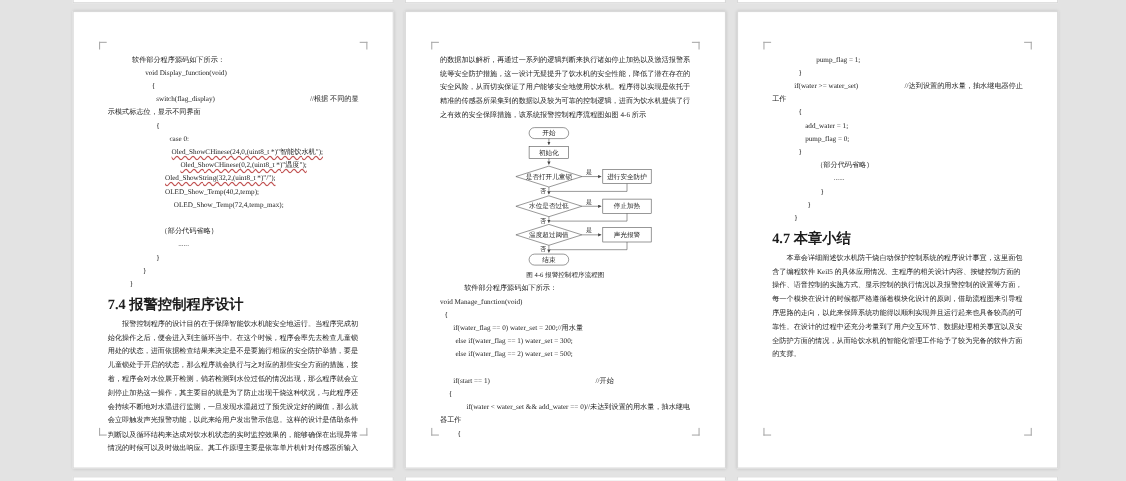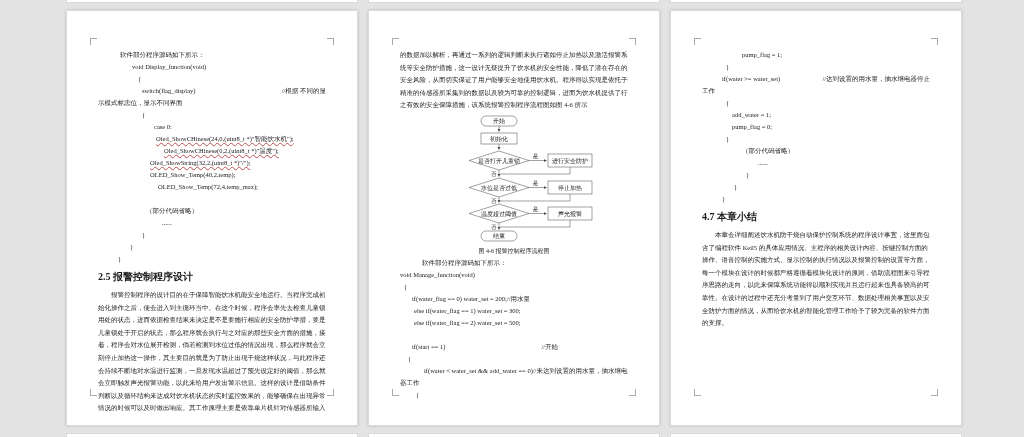--- a/index.html
+++ b/index.html
@@ -10,21 +10,21 @@
   .page{position:absolute;top:10px;width:292px;height:416px;
         background:var(--page-bg,#fff);border:1px solid #d9d9d9;
         box-shadow:0 0 3px rgba(0,0,0,.15);}
   .sliver{position:absolute;width:292px;background:var(--page-bg,#fff);border:1px solid #d9d9d9;}
   .sliver.top{top:-3px;height:6px}
   .sliver.bot{top:433px;height:8px}
   .content{position:absolute;left:31px;right:31px;top:38px;font-size:6.5px;}
   .code .line{line-height:12px;white-space:pre;min-height:12px;}
   .line.split{display:flex;justify-content:space-between;}
   .para .line{line-height:12.6px;white-space:pre;}
-  .heading{font-weight:bold;font-size:10px;line-height:12px;margin:6px 0;}
+  .heading{font-weight:bold;font-size:13px;line-height:12px;margin:6px 0;}
   .wavy{text-decoration:underline;text-decoration-style:wavy;
         text-decoration-color:var(--wavy,#c44);text-decoration-thickness:1px;
         text-underline-offset:1px;}
   .caption{text-align:center;font-size:6px;line-height:11px;margin-top:2px;}
   .flow-wrap{display:flex;justify-content:center;margin-top:3px;}
   .flow-wrap svg{display:block}
   .fc-shape{fill:none;stroke:#444;stroke-width:1}
   .fc-line{stroke:#444;stroke-width:1;fill:none}
   .fc-text{font-size:12px;fill:#222;text-anchor:middle;font-family:"Liberation Serif",serif}
   .fc-lab{font-size:11px;fill:#222;font-family:"Liberation Serif",serif}
@@ -65,21 +65,21 @@
           <div class="line" style="padding-left: 52px;"><span class="wavy">Oled_ShowString(32,2,(uint8_t *)"/");</span></div>
           <div class="line" style="padding-left: 52px;"><span>OLED_Show_Temp(40,2,temp);</span></div>
           <div class="line" style="padding-left: 60px;"><span>OLED_Show_Temp(72,4,temp_max);</span></div>
           <div class="line" style="padding-left: 0px;"><span>&nbsp;</span></div>
           <div class="line" style="padding-left: 48px;"><span>（部分代码省略）</span></div>
           <div class="line" style="padding-left: 64px;"><span>......</span></div>
           <div class="line" style="padding-left: 44px;"><span>}</span></div>
           <div class="line" style="padding-left: 32px;"><span>}</span></div>
           <div class="line" style="padding-left: 20px;"><span>}</span></div>
         </div>
-      <div class="heading">2.5 报警控制程序设计</div>
+      <div class="heading">7.4 报警控制程序设计</div>
       <div class="para">
           <div class="line">　　报警控制程序的设计目的在于保障智能饮水机能安全地运行。当程序完成初</div>
           <div class="line">始化操作之后，便会进入到主循环当中。在这个时候，程序会率先去检查儿童锁</div>
           <div class="line">用处的状态，进而依据检查结果来决定是不是要施行相应的安全防护举措，要是</div>
           <div class="line">儿童锁处于开启的状态，那么程序就会执行与之对应的那些安全方面的措施，接</div>
           <div class="line">着，程序会对水位展开检测，倘若检测到水位过低的情况出现，那么程序就会立</div>
           <div class="line">刻停止加热这一操作，其主要目的就是为了防止出现干烧这种状况，与此程序还</div>
           <div class="line">会持续不断地对水温进行监测，一旦发现水温超过了预先设定好的阈值，那么就</div>
           <div class="line">会立即触发声光报警功能，以此来给用户发出警示信息。这样的设计是借助条件</div>
           <div class="line">判断以及循环结构来达成对饮水机状态的实时监控效果的，能够确保在出现异常</div>

